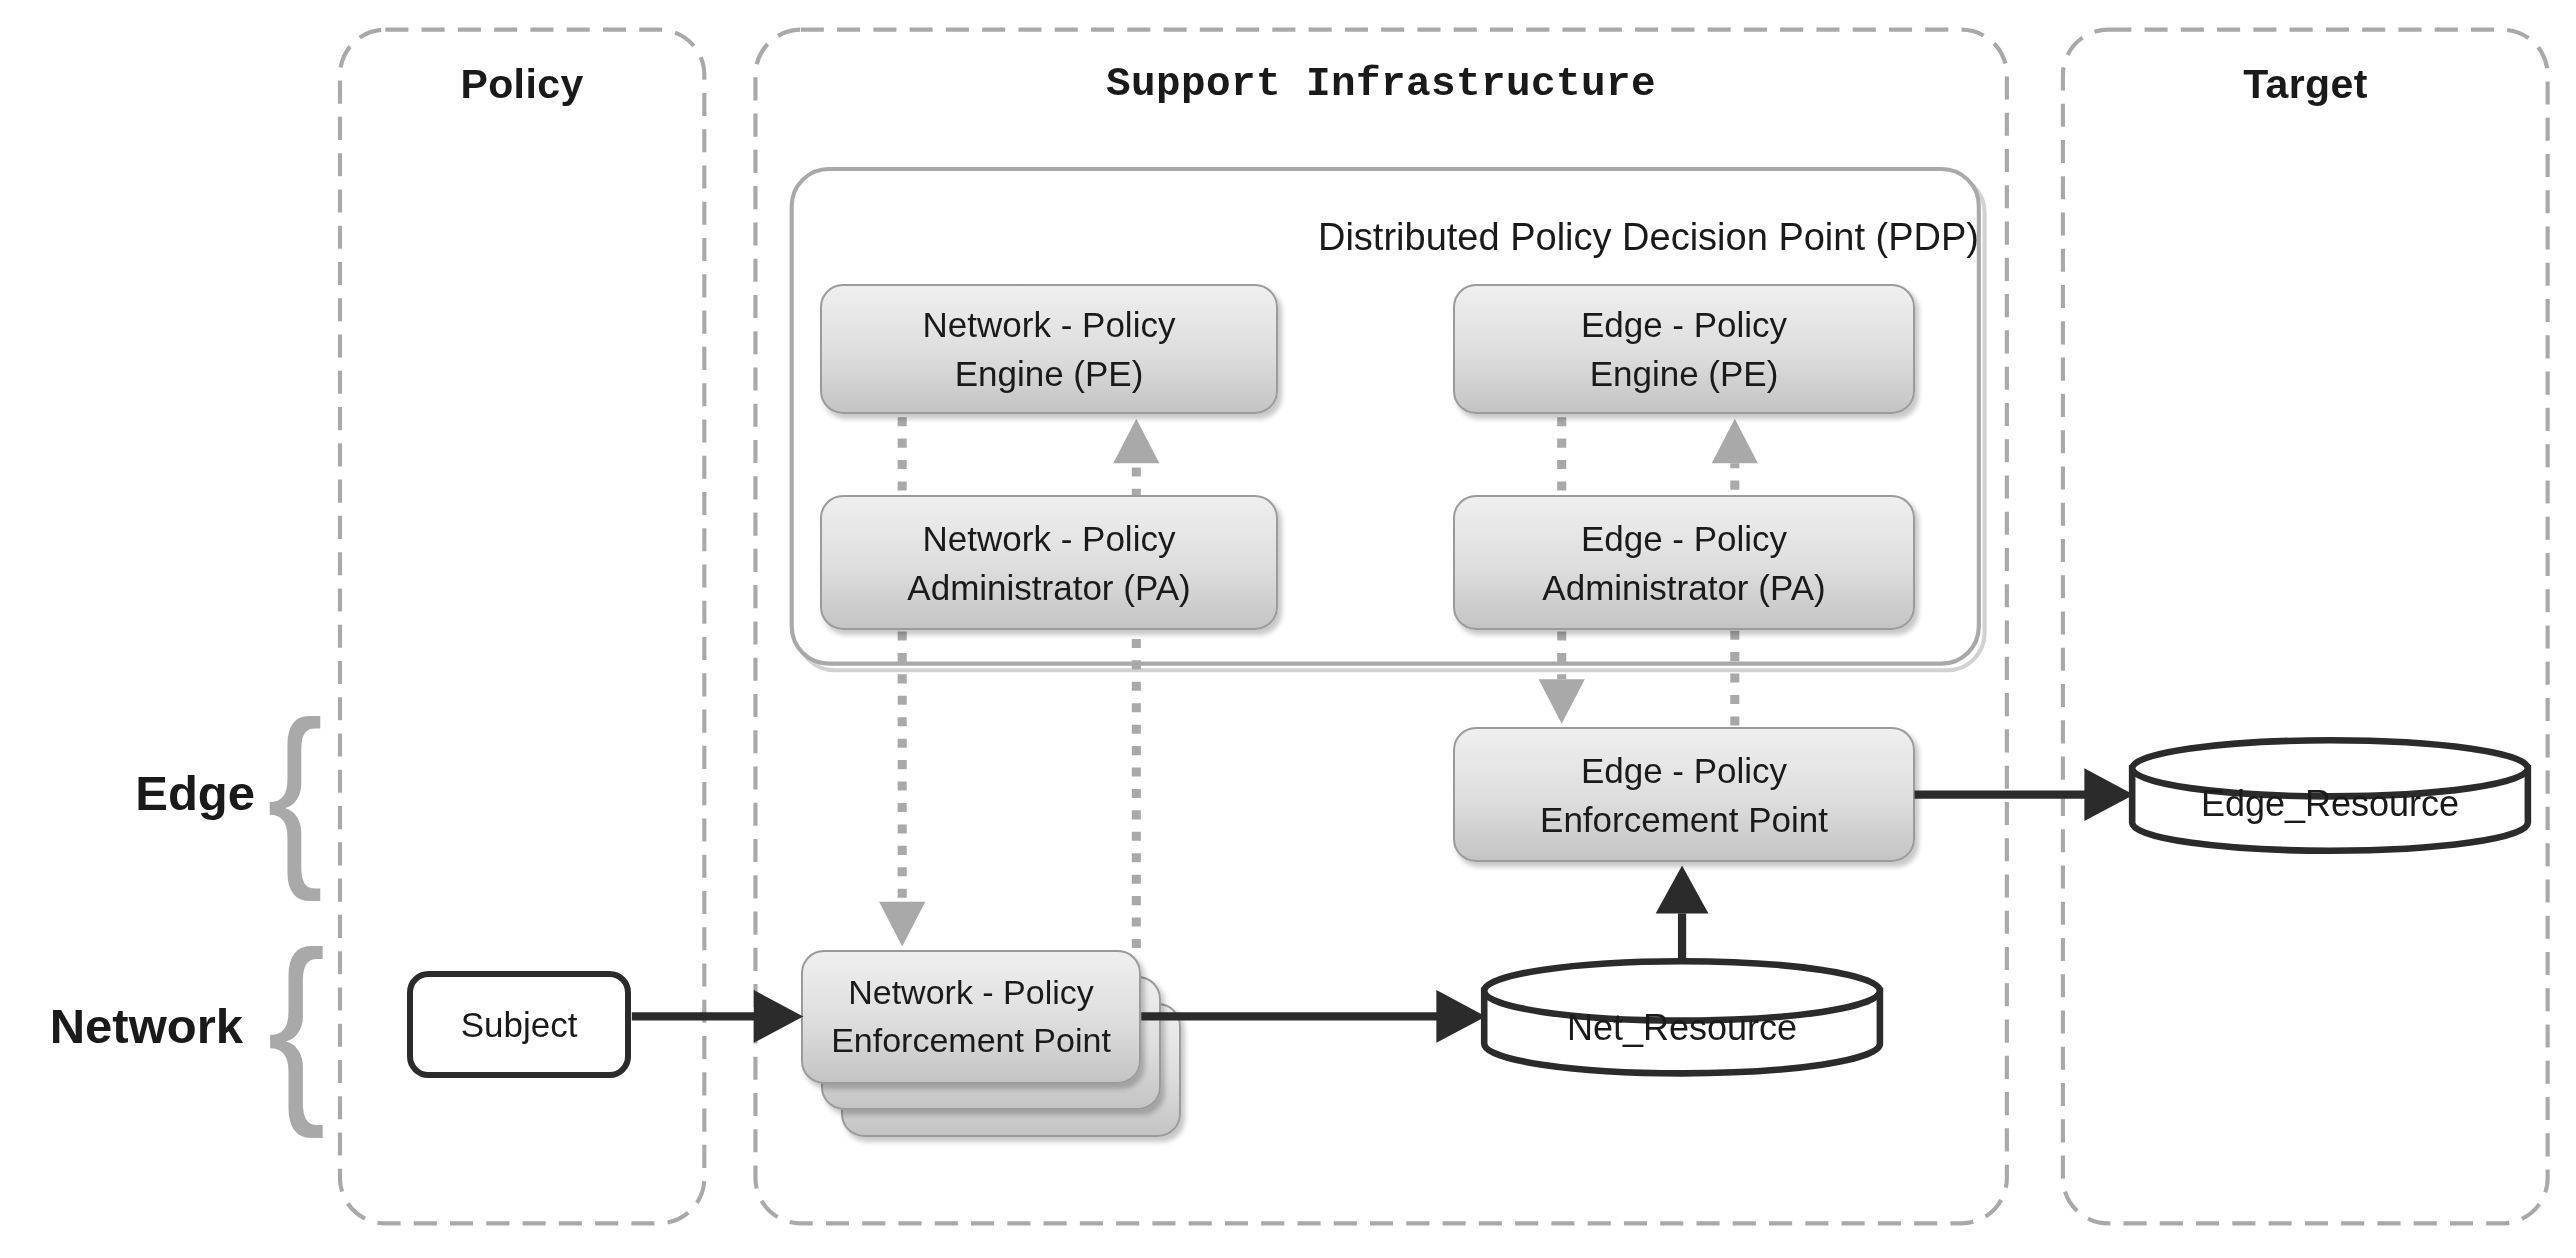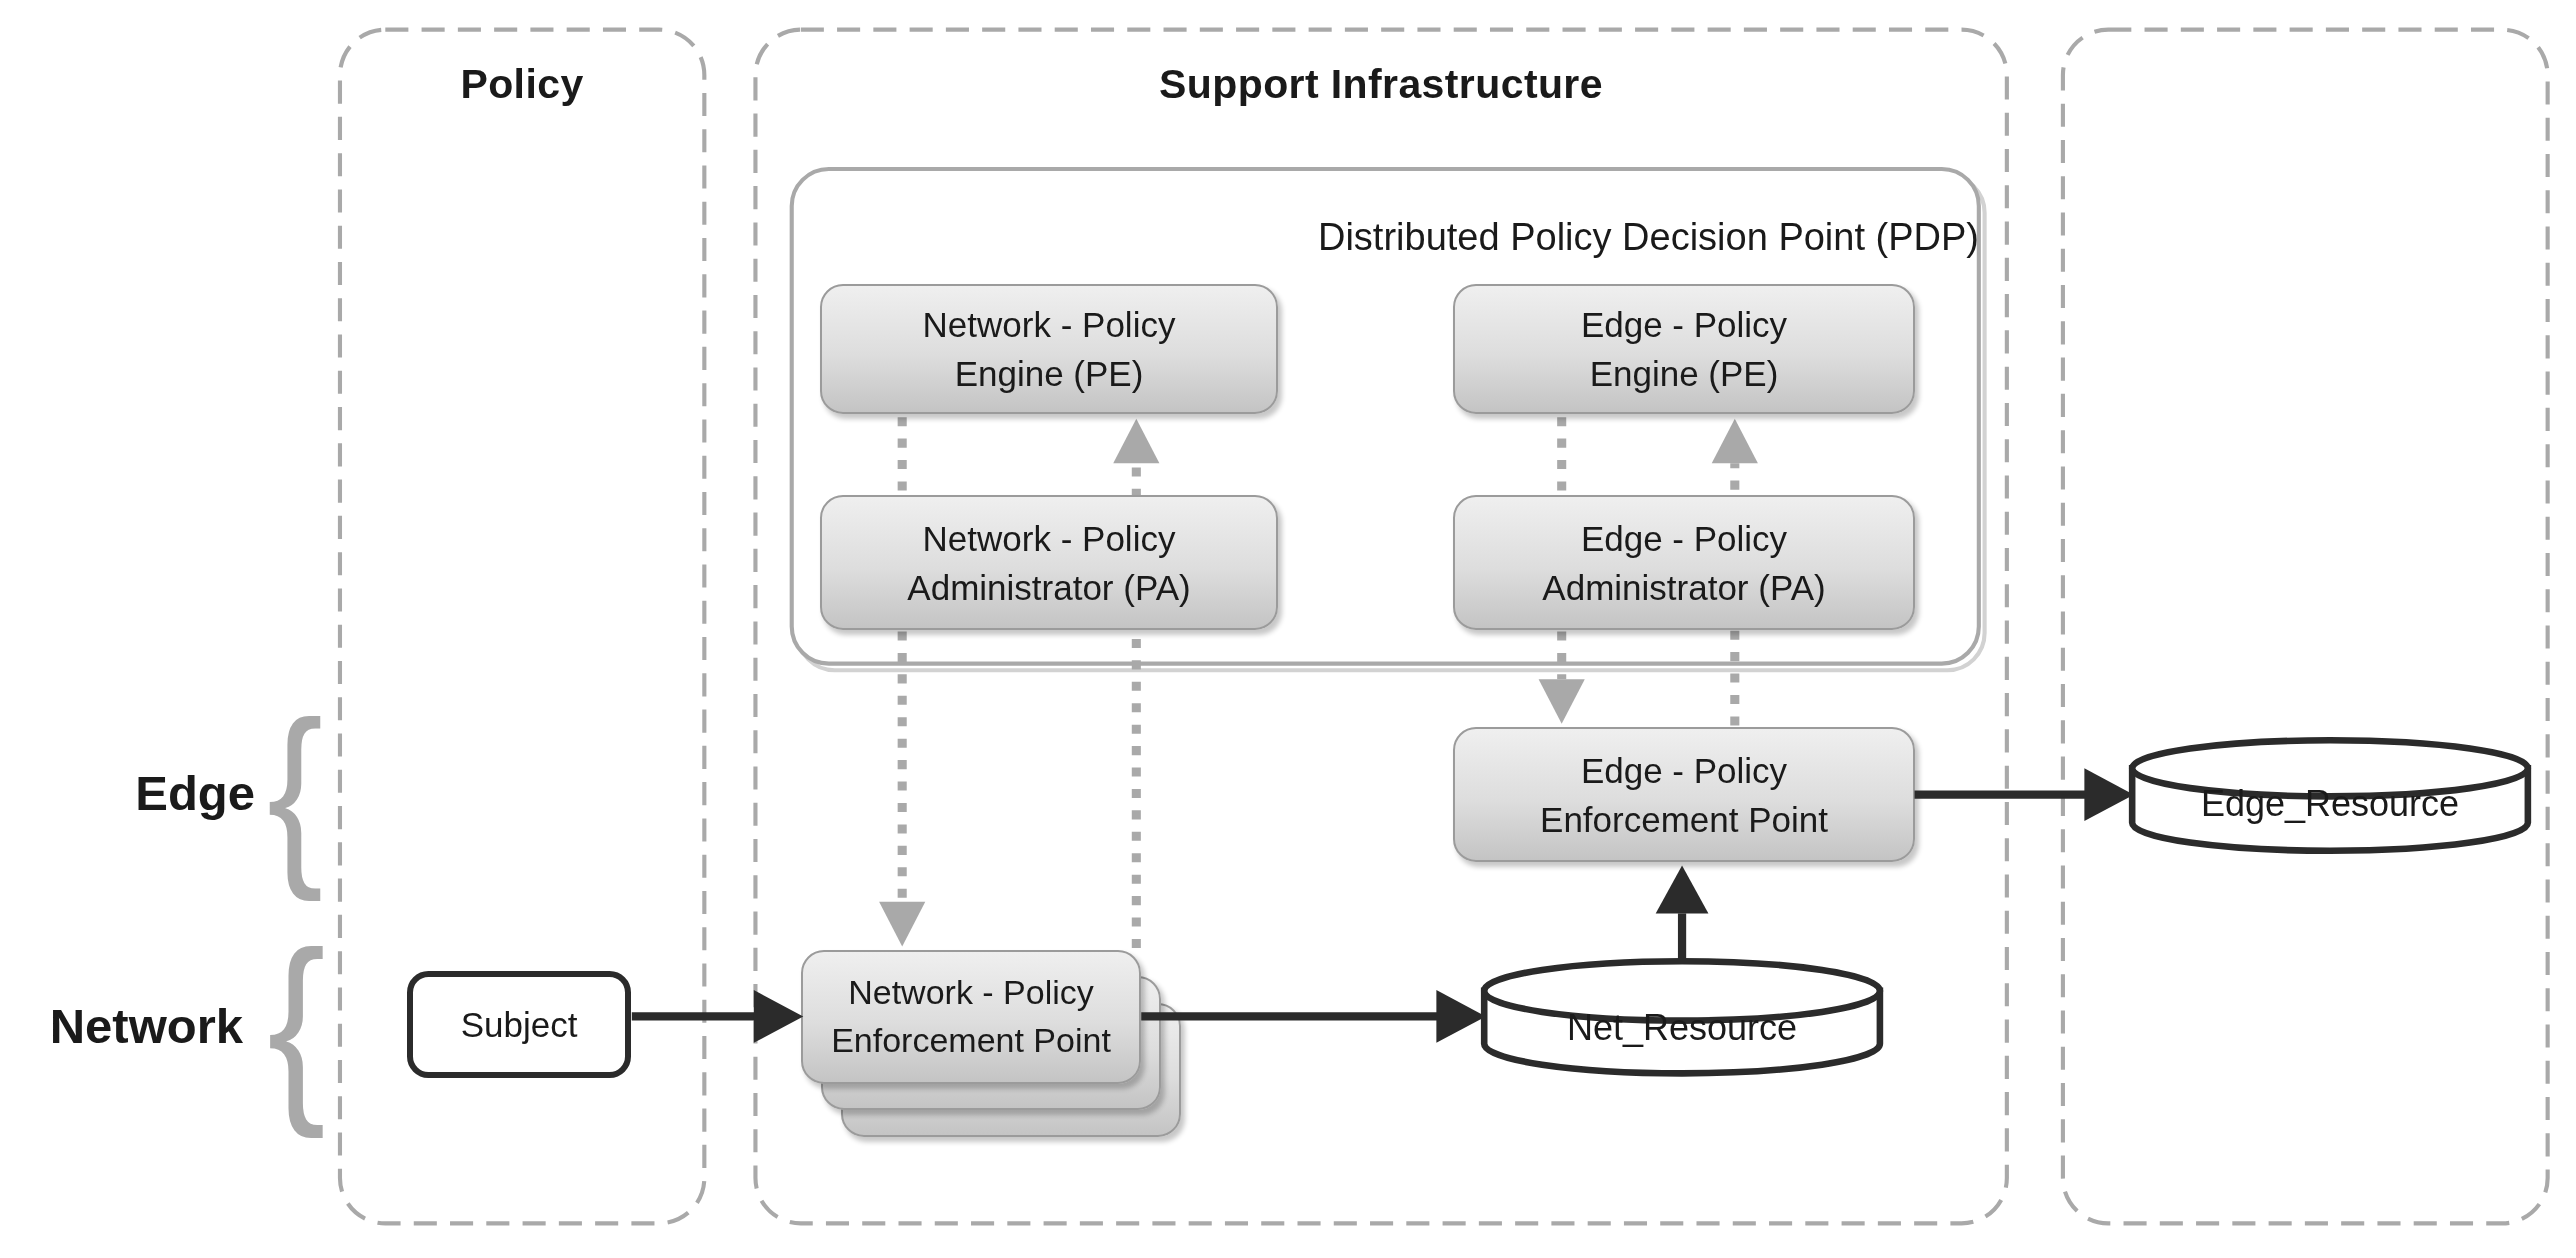--- a/index.html
+++ b/index.html
@@ -60,21 +60,22 @@
       <line x1="1894" y1="506" x2="1894" y2="824" stroke-width="11" stroke-dasharray="11 15" fill="none"></line>
       <polygon points="1894,878 1866,824 1922,824" stroke="none"></polygon>
     </g>
     <g stroke="#a9a9a9" fill="#a9a9a9">
       <line x1="2104" y1="880" x2="2104" y2="562" stroke-width="11" stroke-dasharray="11 15" fill="none"></line>
       <polygon points="2104,508 2076,562 2132,562" stroke="none"></polygon>
     </g>
   </svg>
 
   <div class="lane-title" style="left:340px;top:61px;width:364px;">Policy</div>
-  <div class="lane-title" style="left:755px;top:61px;width:1252px;">Support Infrastructure</div>
+  <div class="lane-title" style="left:755px;top:61px;width:1252px;font-family:Liberation Mono, monospace;">Support Infrastructure</div>
+  <div class="lane-title" style="left:2063px;top:61px;width:485px;">Target</div>
 
   <div class="pdp-title" style="left:792px;top:216px;width:1187px;">Distributed Policy Decision Point (PDP)</div>
 
   <div class="row-label" style="top:765px;margin-left:12px;">Edge</div>
   <div class="brace" style="left:262px;top:703px;font-size:198px;">{</div>
   <div class="row-label" style="top:998px;">Network</div>
   <div class="brace" style="left:262px;top:932px;font-size:206px;">{</div>
 
   <div class="gbox" style="left:820px;top:284px;width:458px;height:130px;">
     <span>Network - Policy</span>

